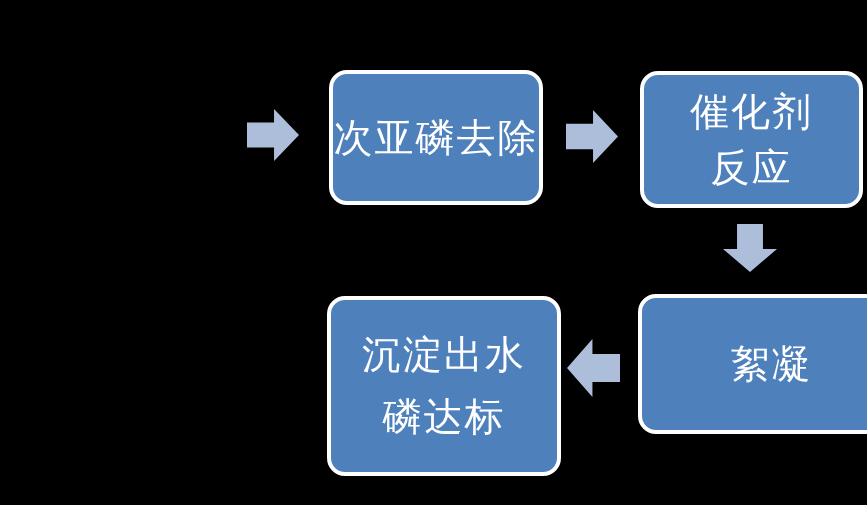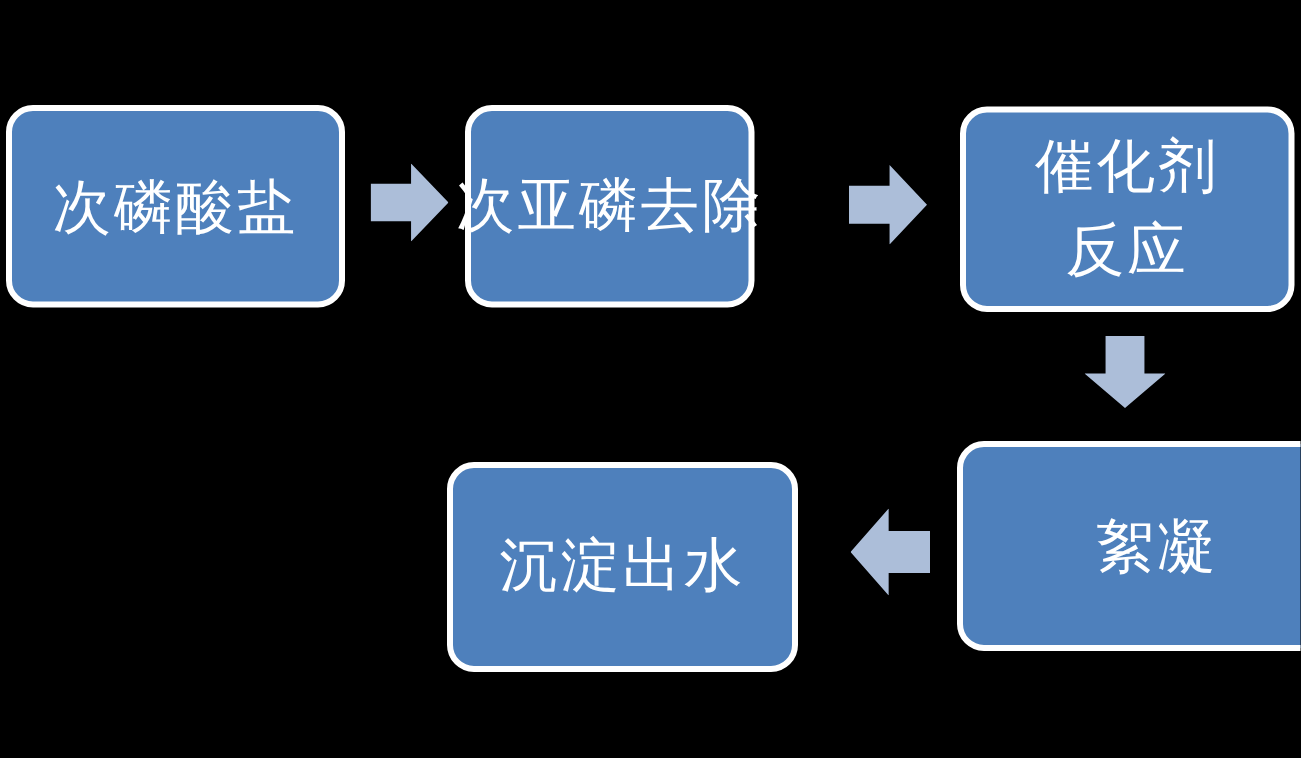--- a/index.html
+++ b/index.html
@@ -34,24 +34,24 @@
     text-align: center;
     letter-spacing: 2px;
   }
   .node .line {
     display: block;
     white-space: nowrap;
   }
   .node .line:empty { display: none; }
 
   .n1 { left: 4px;   top: 70px;  width: 226px; height: 135px; }
-  .n2 { left: 310px; top: 70px;  width: 193px; height: 135px; }
+  .n2 { left: 329px; top: 70px;  width: 214px; height: 135px; }
   .n3 { left: 640px; top: 71px;  width: 223px; height: 137px; }
   .n4 { left: 638px; top: 294px; width: 267px; height: 140px; }
-  .n5 { left: 298px; top: 296px; width: 234px; height: 140px; margin-top: 12px; }
+  .n5 { left: 327px; top: 296px; width: 234px; height: 180px; }
 
   .n2 .line { line-height: 42px; }
   .n3 .line { line-height: 56px; }
   .n5 .line { line-height: 62px; }
 
   .arrow {
     position: absolute;
     background: var(--arrow-fill, #ACBED9);
   }
   .arrow-right {
@@ -66,24 +66,20 @@
   .a1 { left: 247px; top: 109px; width: 52px; height: 52px; }
   .a2 { left: 566px; top: 110px; width: 52px; height: 53px; }
   .a3 { left: 723px; top: 224px; width: 54px; height: 48px; }
   .a4 { left: 567px; top: 339px; width: 53px; height: 58px; }
 </style>
 </head>
 <body>
 
 <div class="stage">
 
-  <div class="node n1">
-    <span class="line">次磷酸盐</span>
-
-  </div>
 
   <div class="arrow arrow-right a1"></div>
 
   <div class="node n2">
     <span class="line">次亚磷去除</span>
   </div>
 
   <div class="arrow arrow-right a2"></div>
 
   <div class="node n3">
@@ -95,15 +91,16 @@
 
   <div class="node n4">
     <span class="line">絮凝</span>
 
   </div>
 
   <div class="arrow arrow-left a4"></div>
 
   <div class="node n5">
     <span class="line">沉淀出水</span>
+    <span class="line">磷达标</span>
   </div>
 
 </div>
 
 </body></html>

